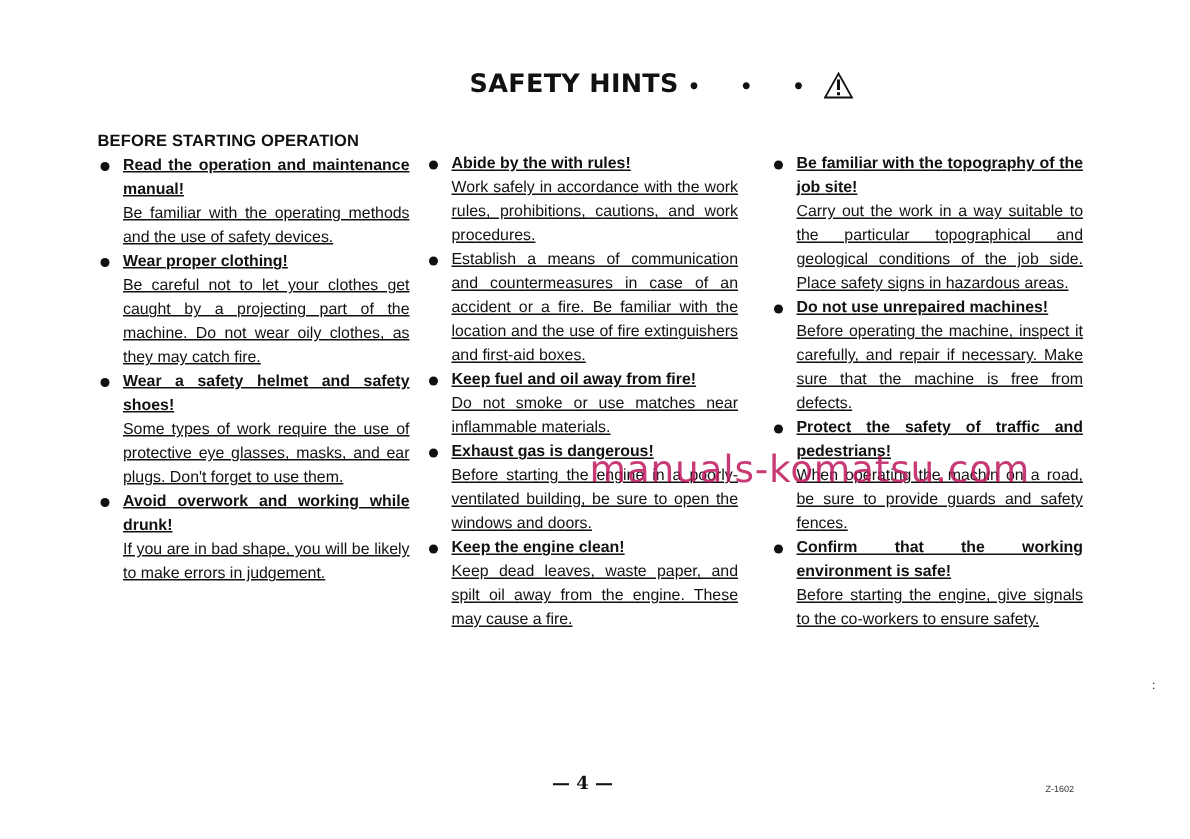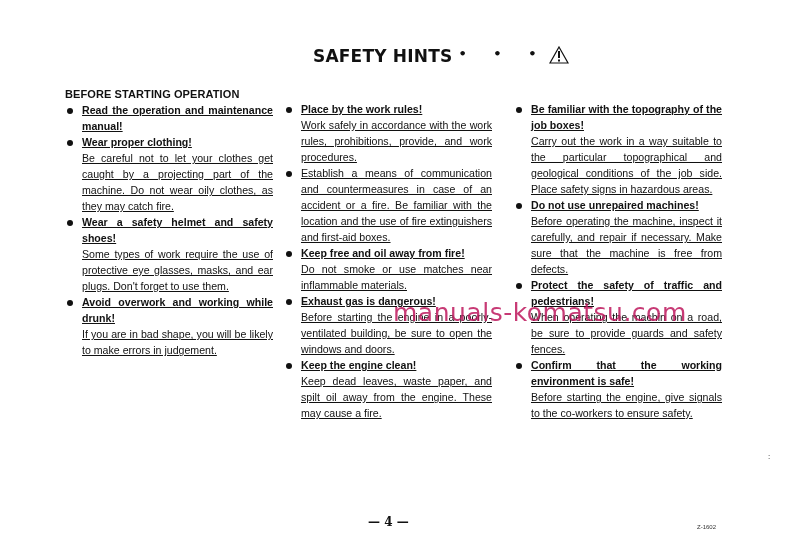--- a/index.html
+++ b/index.html
@@ -3,21 +3,21 @@
 <meta charset="utf-8">
 <style>
   html, body { margin: 0; padding: 0; }
   body {
     width: 793px; height: 559px; background: #ffffff; position: relative; overflow: hidden;
     font-family: "Liberation Sans", sans-serif; color: #111;
   }
   .title {
     position: absolute; left: 313px; top: 46px;
     font-family: "DejaVu Sans", sans-serif; font-weight: bold; font-size: 17px; letter-spacing: 0.2px;
-    display: flex; align-items: flex-start; white-space: nowrap;
+    display: flex; align-items: flex-end; white-space: nowrap;
   }
   .title .dots { font-size: 13px; letter-spacing: 11px; margin-left: 6px; font-weight: bold; }
   .title svg { margin-left: 2px; }
   .col { position: absolute; top: 0; font-size: 10.6px; line-height: 16px; }
   .col1 { left: 65px; top: 86px; width: 208px; }
   .col2 { left: 284px; top: 101px; width: 208px; }
   .col3 { left: 514px; top: 101px; width: 208px; }
   .heading { font-weight: bold; font-size: 11px; letter-spacing: 0.1px; margin-bottom: 0; }
   .item { position: relative; padding-left: 17px; text-decoration: underline; }
   .bullet { position: absolute; left: 2px; top: 6px; width: 6px; height: 6px; border-radius: 50%; background: #111; }
@@ -45,20 +45,21 @@
     <rect x="9" y="5" width="2" height="7" fill="#111"></rect>
     <rect x="9" y="13.5" width="2" height="2" fill="#111"></rect>
   </svg>
 </div>
 
 <div class="col col1">
   <div class="heading">BEFORE STARTING OPERATION</div>
   <div class="item">
     <span class="bullet"></span>
     <div class="item-title">Read the operation and maintenance manual!</div>
+    <div class="item-body">Be familiar with the operating methods and the use of safety devices.</div>
   </div>
   <div class="item">
     <span class="bullet"></span>
     <div class="item-title">Wear proper clothing!</div>
     <div class="item-body">Be careful not to let your clothes get caught by a projecting part of the machine. Do not wear oily clothes, as they may catch fire.</div>
   </div>
   <div class="item">
     <span class="bullet"></span>
     <div class="item-title">Wear a safety helmet and safety shoes!</div>
     <div class="item-body">Some types of work require the use of protective eye glasses, masks, and ear plugs. Don't forget to use them.</div>
@@ -66,48 +67,48 @@
   <div class="item">
     <span class="bullet"></span>
     <div class="item-title">Avoid overwork and working while drunk!</div>
     <div class="item-body">If you are in bad shape, you will be likely to make errors in judgement.</div>
   </div>
 </div>
 
 <div class="col col2">
   <div class="item">
     <span class="bullet"></span>
-    <div class="item-title">Place by the work rules!</div>
-    <div class="item-body">Work safely in accordance with the work rules, prohibitions, provide, and work procedures.</div>
+    <div class="item-title">Abide by the with rules!</div>
+    <div class="item-body">Work safely in accordance with the work rules, prohibitions, cautions, and work procedures.</div>
   </div>
   <div class="item">
     <span class="bullet"></span>
     <div class="item-body">Establish a means of communication and countermeasures in case of an accident or a fire. Be familiar with the location and the use of fire extinguishers and first-aid boxes.</div>
   </div>
   <div class="item">
     <span class="bullet"></span>
-    <div class="item-title">Keep free and oil away from fire!</div>
+    <div class="item-title">Keep fuel and oil away from fire!</div>
     <div class="item-body">Do not smoke or use matches near inflammable materials.</div>
   </div>
   <div class="item">
     <span class="bullet"></span>
     <div class="item-title">Exhaust gas is dangerous!</div>
     <div class="item-body">Before starting the engine in a poorly-ventilated building, be sure to open the windows and doors.</div>
   </div>
   <div class="item">
     <span class="bullet"></span>
     <div class="item-title">Keep the engine clean!</div>
     <div class="item-body">Keep dead leaves, waste paper, and spilt oil away from the engine. These may cause a fire.</div>
   </div>
 </div>
 
 <div class="col col3">
   <div class="item">
     <span class="bullet"></span>
-    <div class="item-title">Be familiar with the topography of the job boxes!</div>
+    <div class="item-title">Be familiar with the topography of the job site!</div>
     <div class="item-body">Carry out the work in a way suitable to the particular topographical and geological conditions of the job side. Place safety signs in hazardous areas.</div>
   </div>
   <div class="item">
     <span class="bullet"></span>
     <div class="item-title">Do not use unrepaired machines!</div>
     <div class="item-body">Before operating the machine, inspect it carefully, and repair if necessary. Make sure that the machine is free from defects.</div>
   </div>
   <div class="item">
     <span class="bullet"></span>
     <div class="item-title">Protect the safety of traffic and pedestrians!</div>

